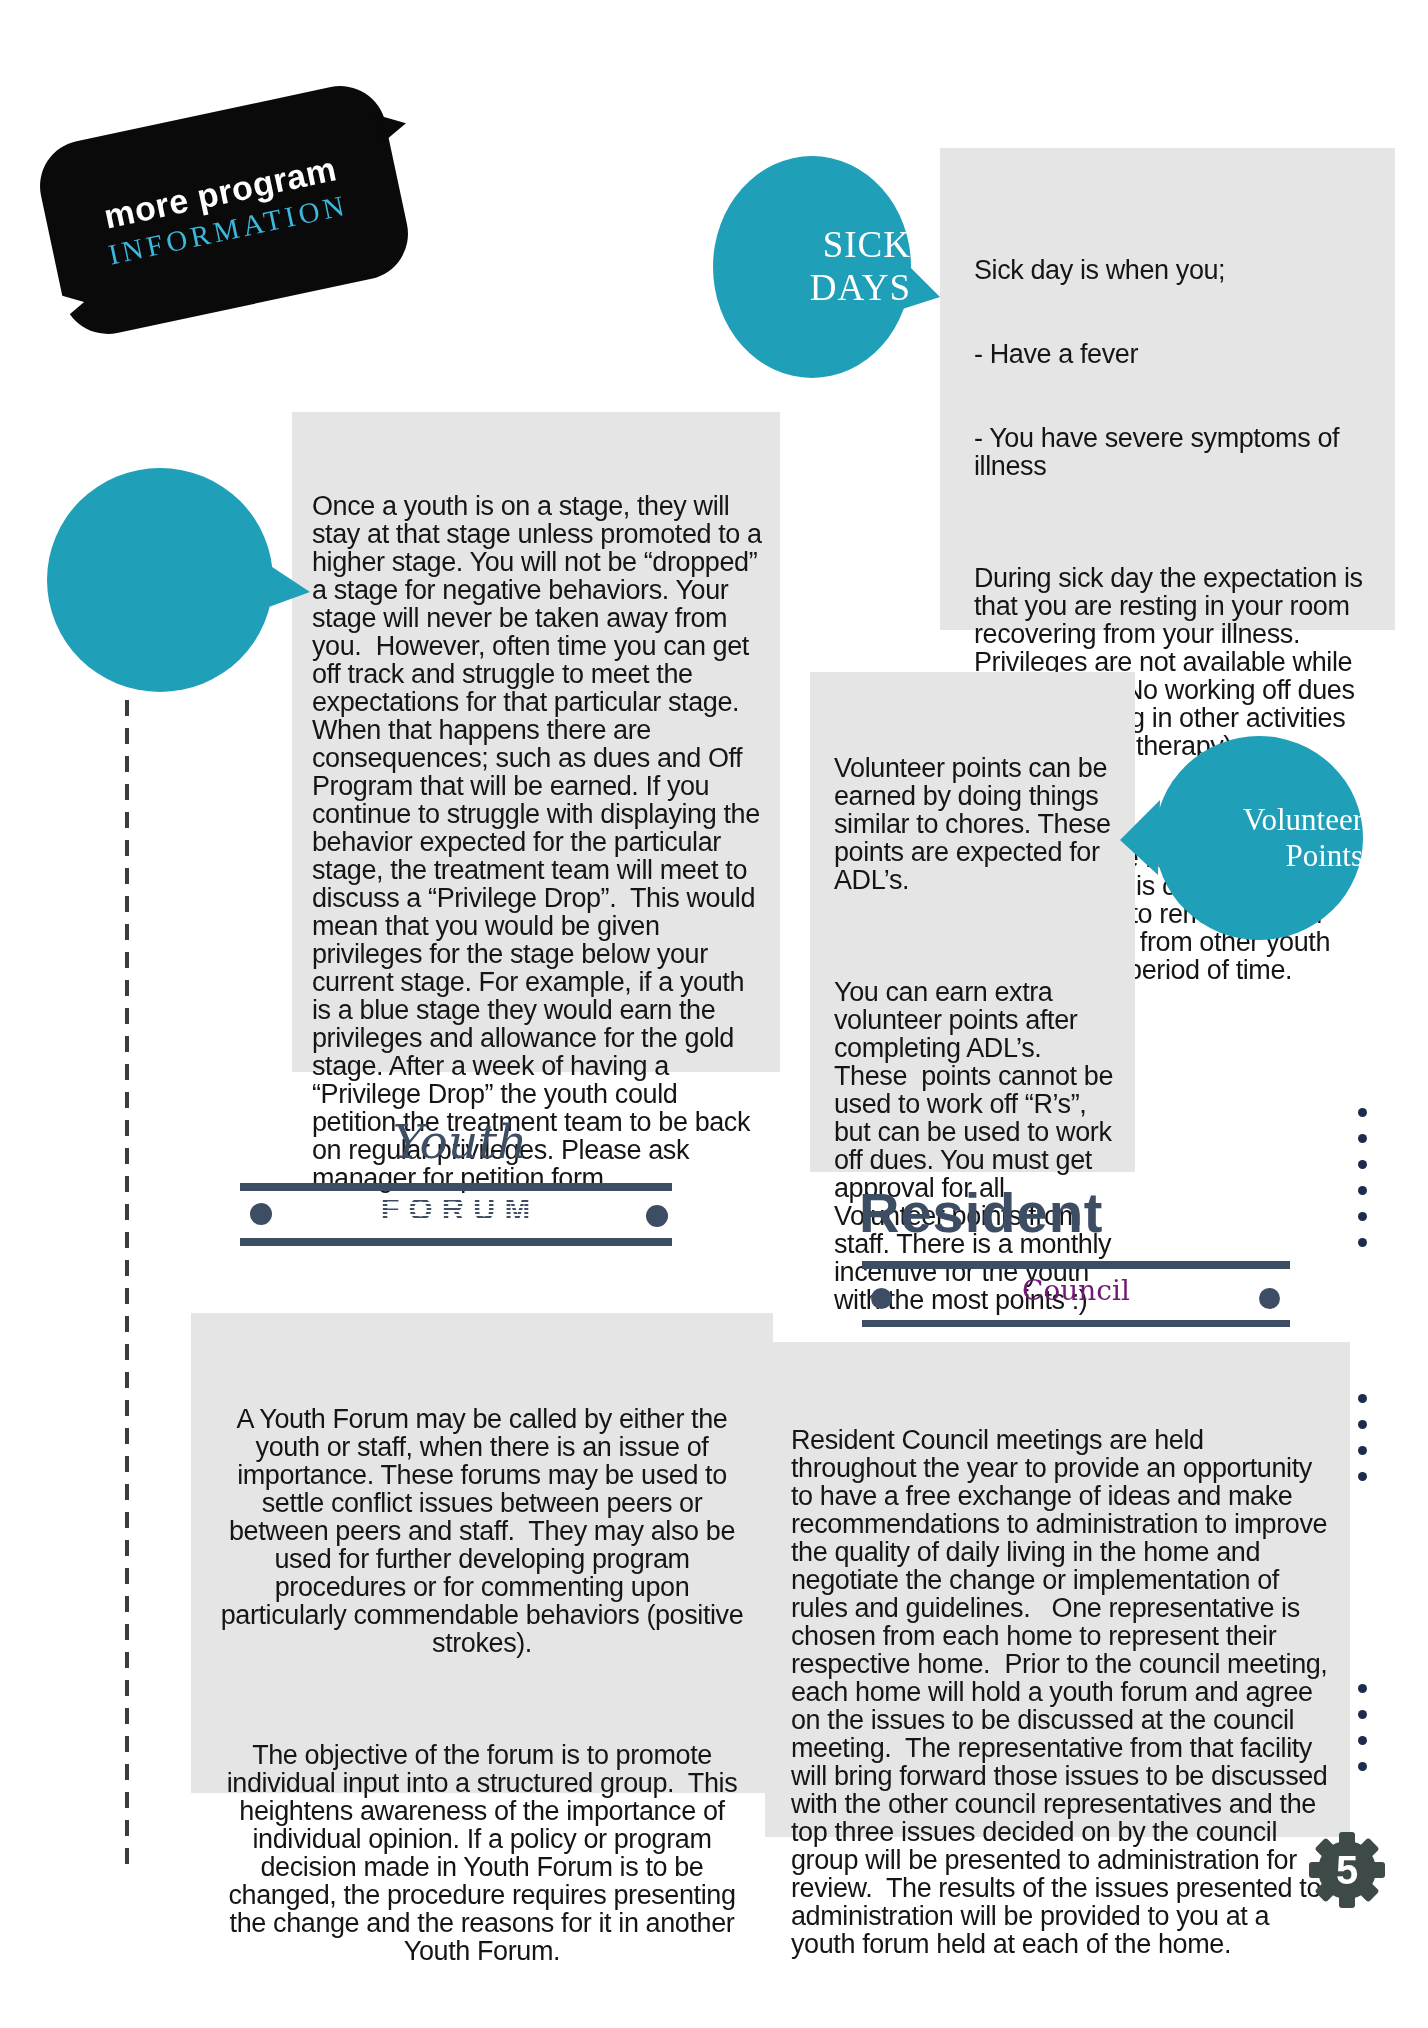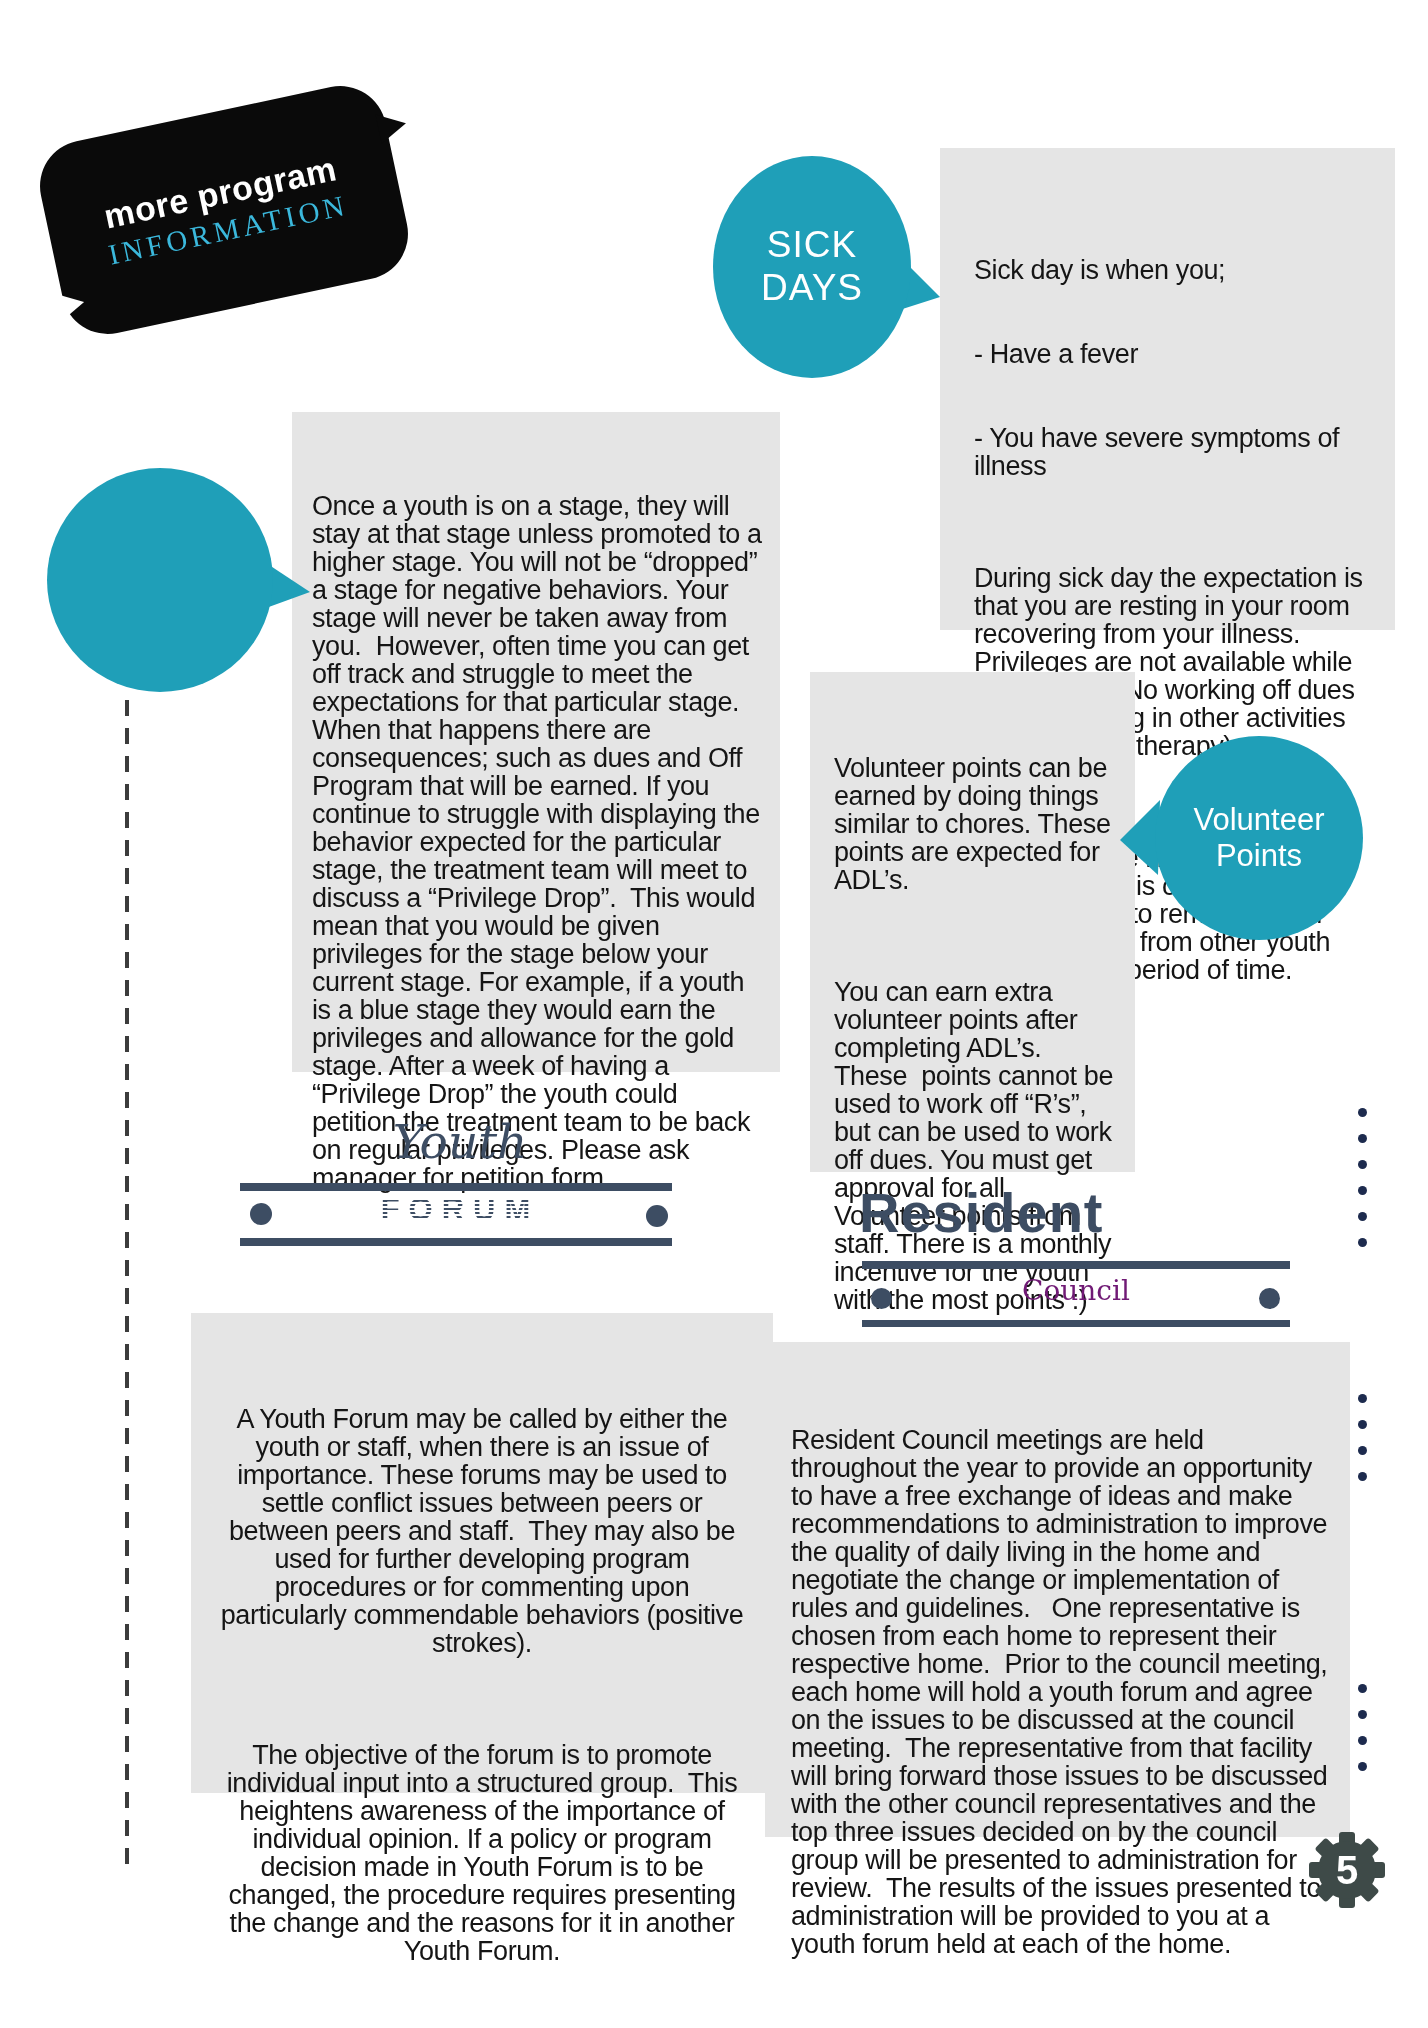--- a/index.html
+++ b/index.html
@@ -52,23 +52,23 @@
     margin-top: 2px;
     font-family: "Liberation Serif", serif;
   }
 
   
   .bubble { position: absolute; }
   .bubble svg { position: absolute; inset: 0; }
   .bubble-label {
     position: absolute;
     display: flex; flex-direction: column;
-    align-items: center; justify-content: center;
+    align-items: flex-end; justify-content: center;
     color: #ffffff; text-align: center;
-    font-family: Liberation Sans, sans-serif;
+    font-family: Liberation Serif, serif;
     line-height: 1.15;
   }
   .bubble-sick  { left: 700px; top: 145px; width: 260px; height: 245px; }
   .bubble-sick .bubble-label { left: 13px; top: 11px; width: 198px; height: 222px; font-size: 37px; letter-spacing: 1px; }
   .bubble-priv  { left: 42px; top: 462px; width: 290px; height: 236px; }
   .bubble-priv .bubble-label { left: 5px; top: 6px; width: 226px; height: 224px; font-size: 31px; }
   .bubble-vol   { left: 1115px; top: 733px; width: 255px; height: 212px; }
   .bubble-vol .bubble-label { left: 40px; top: 3px; width: 208px; height: 204px; font-size: 31px; }
 
   

